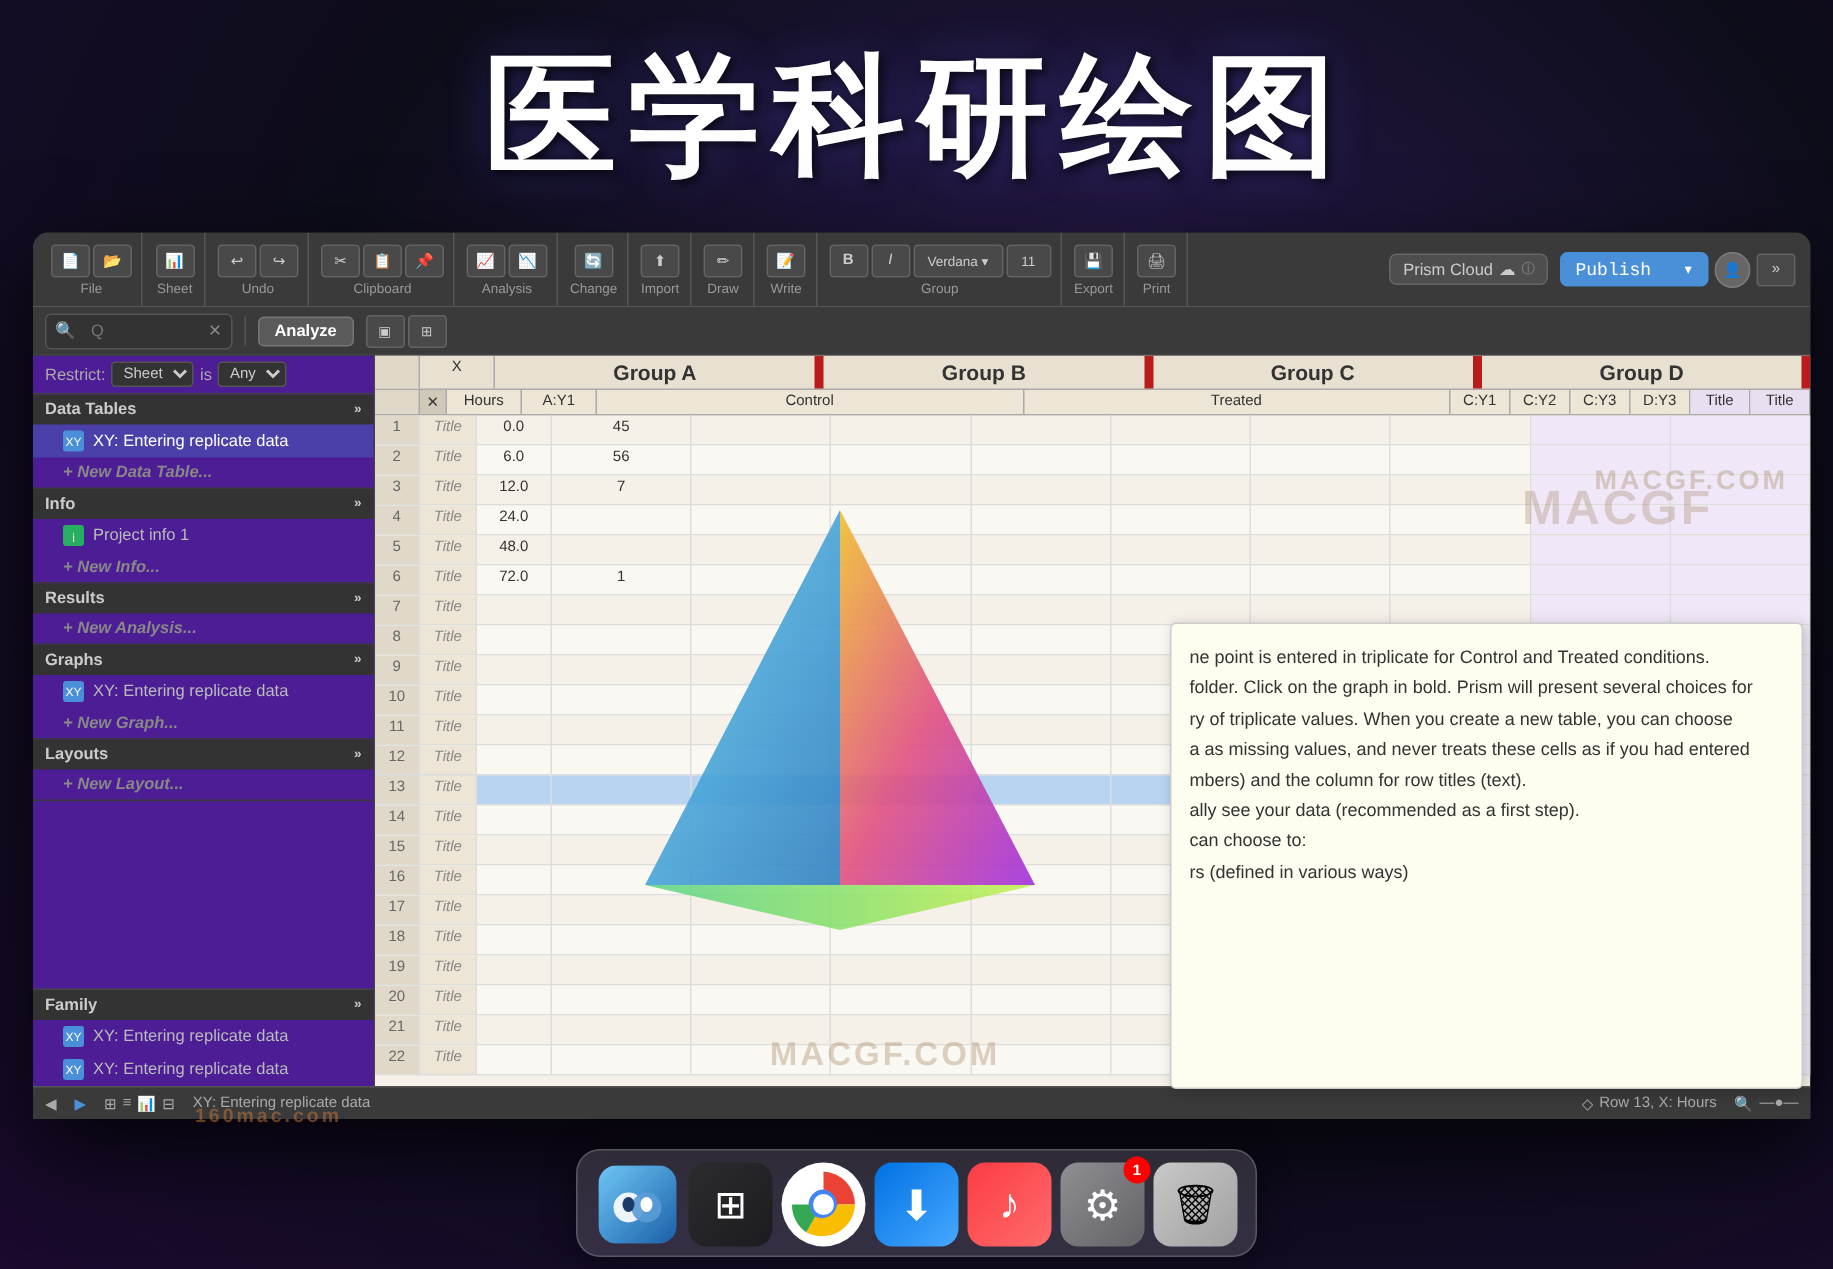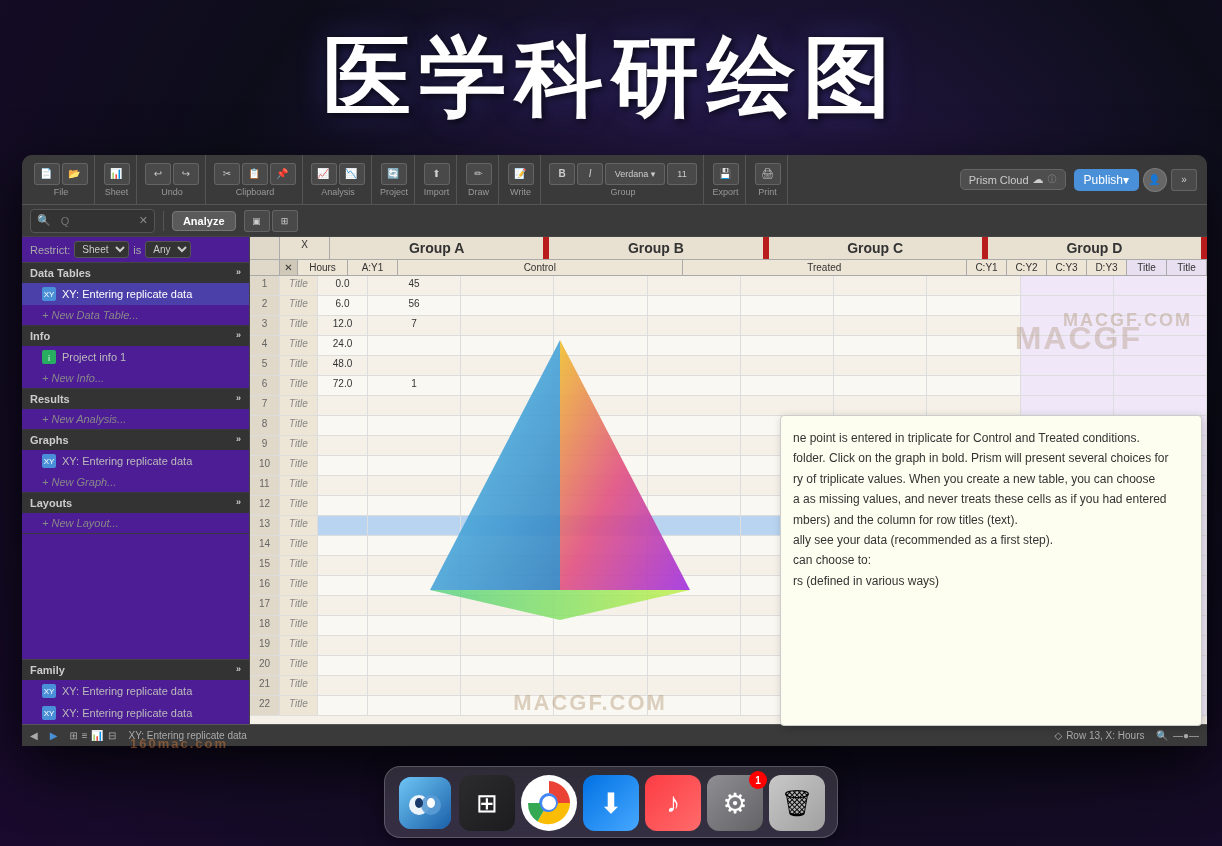--- a/index.html
+++ b/index.html
@@ -130,22 +130,23 @@
     .publish-btn {
       background: #4a90d9;
       color: white;
       border: none;
       border-radius: 5px;
       padding: 4px 10px;
       font-size: 12px;
       cursor: pointer;
       display: flex;
       align-items: center;
-      gap: 0;
+      gap: 21px;
       margin-left: 4px;
+      font-family: Liberation Mono, monospace;
     }
 
     
     .main-content {
       flex: 1;
       display: flex;
       overflow: hidden;
     }
 
     
@@ -203,21 +204,21 @@
     .sidebar-item {
       padding: 4px 12px 4px 20px;
       color: #bbb;
       font-size: 11px;
       cursor: pointer;
       display: flex;
       align-items: center;
       gap: 6px;
     }
     .sidebar-item.active { background: rgba(74, 144, 217, 0.3); color: #fff; }
-    .sidebar-item.add-new { color: #888; font-style: italic; }
+    .sidebar-item.add-new { color: #888; font-style: italic; font-weight: bold; }
 
     .sidebar-icon {
       width: 14px; height: 14px;
       border-radius: 2px;
       background: #4a90d9;
       display: inline-flex;
       align-items: center;
       justify-content: center;
       font-size: 8px;
       color: white;
@@ -498,21 +499,21 @@
       <div class="toolbar-btn-row">
         <div class="tb-btn">📈</div>
         <div class="tb-btn">📉</div>
       </div>
       <span class="toolbar-group-label">Analysis</span>
     </div>
     <div class="toolbar-group">
       <div class="toolbar-btn-row">
         <div class="tb-btn">🔄</div>
       </div>
-      <span class="toolbar-group-label">Project</span>
+      <span class="toolbar-group-label">Change</span>
     </div>
     <div class="toolbar-group">
       <div class="toolbar-btn-row">
         <div class="tb-btn">⬆</div>
       </div>
       <span class="toolbar-group-label">Import</span>
     </div>
     <div class="toolbar-group">
       <div class="toolbar-btn-row">
         <div class="tb-btn">✏</div>

